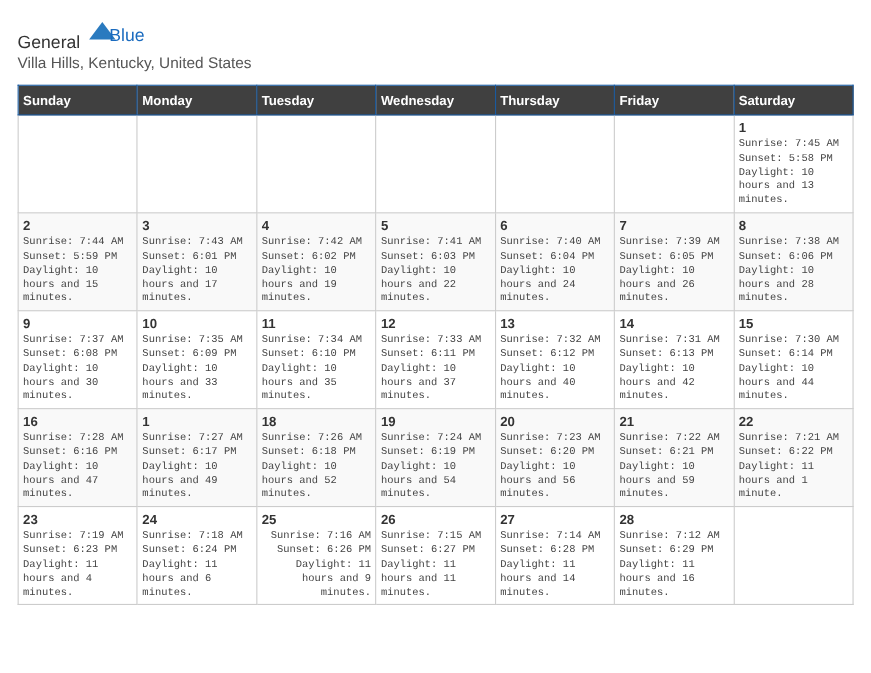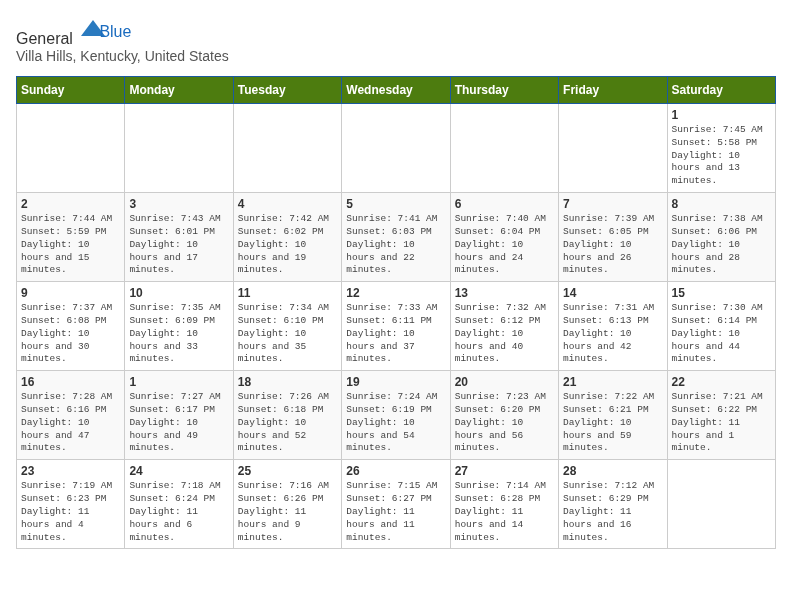--- a/index.html
+++ b/index.html
@@ -39,21 +39,21 @@
     .location {
       font-size: 14px;
       color: #555;
     }
     .calendar {
       width: 100%;
       border-collapse: collapse;
       border: 1px solid #ccc;
     }
     .calendar th {
-      background: #4d7c0f;
+      background: #404040;
       color: #fff;
       font-size: 12px;
       font-weight: bold;
       padding: 6px 4px;
       text-align: left;
       border: 1px solid #1a5a9f;
     }
     .calendar td {
       vertical-align: top;
       border: 1px solid #ccc;
@@ -273,21 +273,21 @@
 Daylight: 11 hours and 4 minutes.</div>
         </td>
         <td>
           <span class="day-num">24</span>
           <div class="day-info" style="white-space: pre-line;">Sunrise: 7:18 AM
 Sunset: 6:24 PM
 Daylight: 11 hours and 6 minutes.</div>
         </td>
         <td>
           <span class="day-num">25</span>
-          <div class="day-info" style="white-space: pre-line;">Sunrise: 7:16 AM
+          <div class="day-info" style="white-space: pre-line; text-align: right;">Sunrise: 7:16 AM
 Sunset: 6:26 PM
 Daylight: 11 hours and 9 minutes.</div>
         </td>
         <td>
           <span class="day-num">26</span>
           <div class="day-info" style="white-space: pre-line;">Sunrise: 7:15 AM
 Sunset: 6:27 PM
 Daylight: 11 hours and 11 minutes.</div>
         </td>
         <td>

